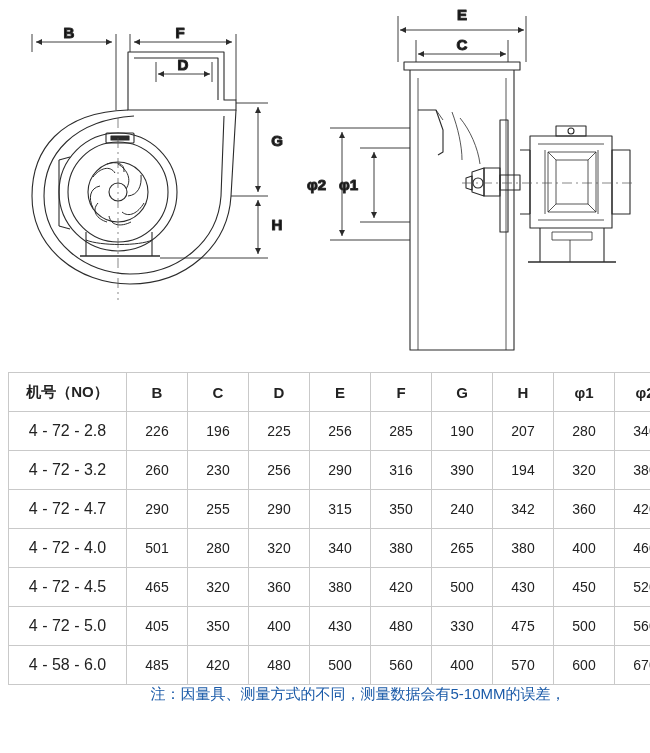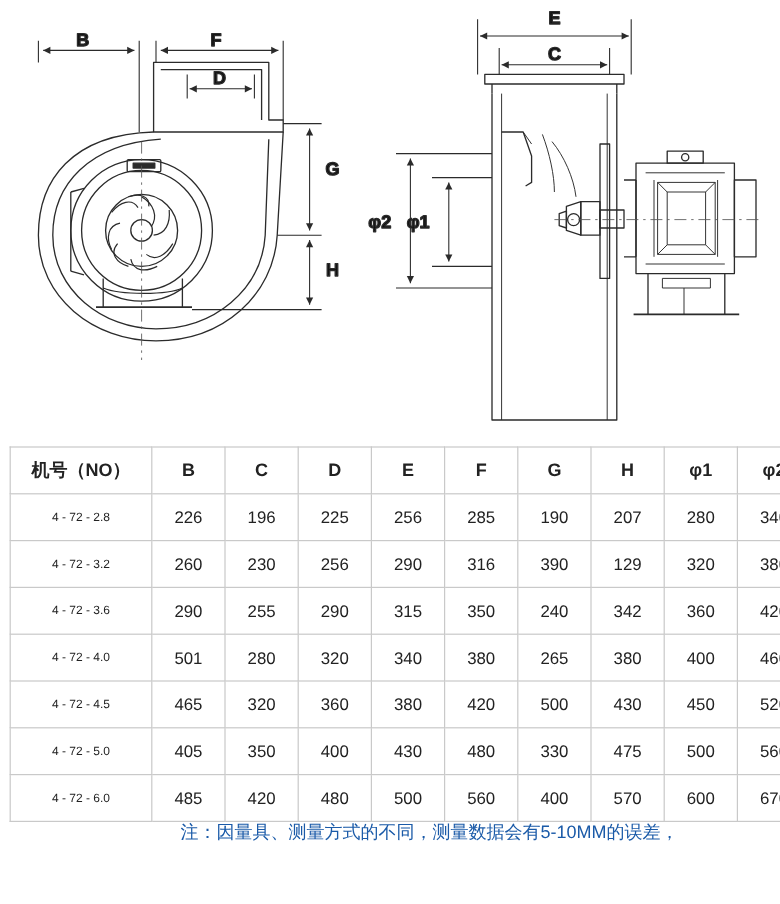--- a/index.html
+++ b/index.html
@@ -60,21 +60,21 @@
   }
   table.spec thead th {
     font-weight: 700;
     font-size: 15px;
     background: #ffffff;
   }
   table.spec thead th.first-col {
     font-size: 15px;
   }
   table.spec td.first-col {
-    font-size: 10px;
+    font-size: 16px;
   }
   table.spec col.c0 { width: 118px; }
   table.spec col.cx { width: 61px; }
 
   
   .note {
     position: absolute;
     left: 0;
     top: 680px;
     width: 650px;
@@ -295,26 +295,26 @@
           <td>340</td>
         </tr>
         <tr>
           <td class="first-col">4 - 72 - 3.2</td>
           <td>260</td>
           <td>230</td>
           <td>256</td>
           <td>290</td>
           <td>316</td>
           <td>390</td>
-          <td>129</td>
+          <td>194</td>
           <td>320</td>
           <td>380</td>
         </tr>
         <tr>
-          <td class="first-col">4 - 72 - 3.6</td>
+          <td class="first-col">4 - 72 - 4.7</td>
           <td>290</td>
           <td>255</td>
           <td>290</td>
           <td>315</td>
           <td>350</td>
           <td>240</td>
           <td>342</td>
           <td>360</td>
           <td>420</td>
         </tr>
@@ -348,21 +348,21 @@
           <td>350</td>
           <td>400</td>
           <td>430</td>
           <td>480</td>
           <td>330</td>
           <td>475</td>
           <td>500</td>
           <td>560</td>
         </tr>
         <tr>
-          <td class="first-col">4 - 72 - 6.0</td>
+          <td class="first-col">4 - 58 - 6.0</td>
           <td>485</td>
           <td>420</td>
           <td>480</td>
           <td>500</td>
           <td>560</td>
           <td>400</td>
           <td>570</td>
           <td>600</td>
           <td>670</td>
         </tr>

